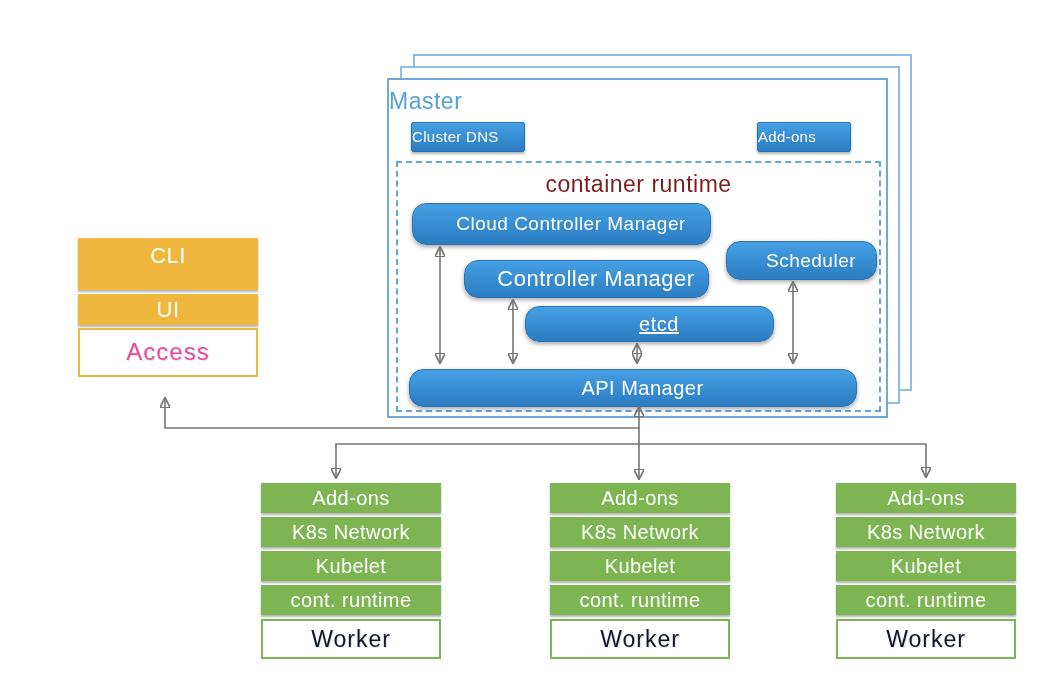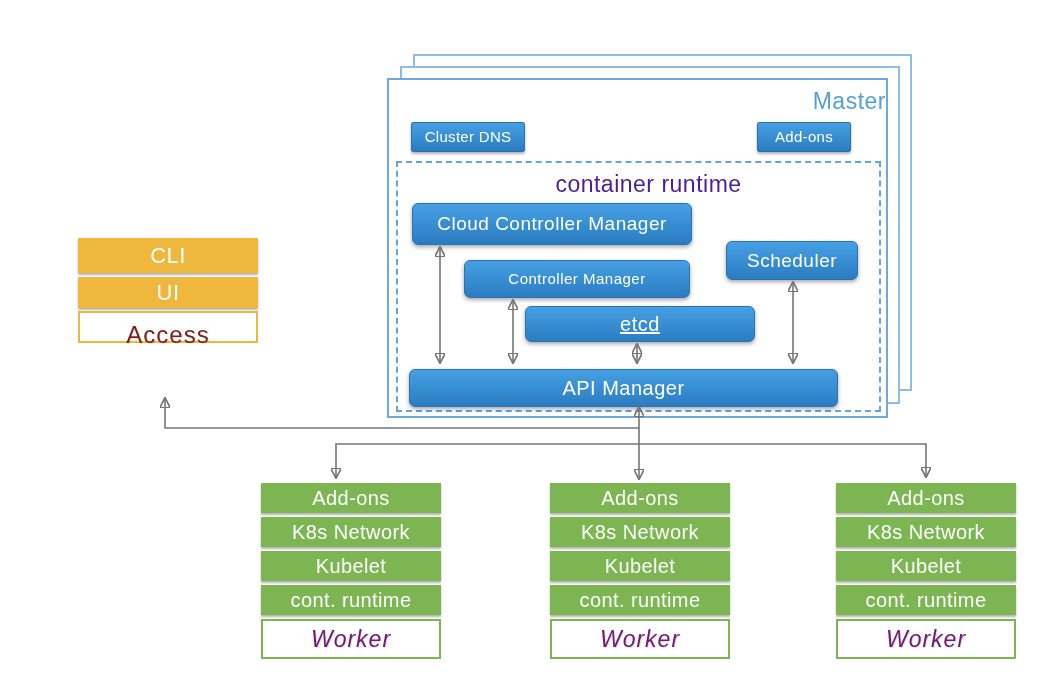--- a/index.html
+++ b/index.html
@@ -9,73 +9,73 @@
   }
   
   .master-back{position:absolute;background:#ffffff;border:2px solid #8fbce4;}
   .back2{left:413px;top:54px;width:495px;height:333px;}
   .back1{left:400px;top:66px;width:496px;height:334px;}
   .master{
     position:absolute;left:387px;top:78px;width:497px;height:336px;
     background:#ffffff;border:2px solid #6fa8dc;
   }
   .master-title{
-    position:absolute;left:0;top:8px;width:100%;text-align:right;
+    position:absolute;left:0;top:8px;width:100%;text-align:left;
     font-size:23px;color:#56a0da;letter-spacing:0.5px;
   }
   .badge{
-    position:absolute;height:28px;line-height:28px;text-align:center;
+    position:absolute;height:28px;line-height:28px;text-align:left;
     color:#ffffff;font-size:15px;letter-spacing:0.3px;
     background:linear-gradient(#46a0e3,#2b7cc1);
     border:1px solid #2a72b5;border-radius:2px;
     box-shadow:0 2px 3px rgba(0,0,0,0.3);
   }
   .badge-dns{left:22px;top:42px;width:112px;}
   .badge-addons{left:368px;top:42px;width:92px;}
   .runtime{
     position:absolute;left:7px;top:81px;width:481px;height:247px;
     border:2px dashed #64a5dc;background:transparent;
   }
   .runtime-title{
-    position:absolute;left:10px;top:8px;width:100%;text-align:center;
-    font-size:23px;color:#4c1d95;letter-spacing:0.5px;
+    position:absolute;left:0;top:8px;width:100%;text-align:center;
+    font-size:23px;color:#7f1d1d;letter-spacing:0.5px;
   }
   .comp{
     position:absolute;color:#ffffff;text-align:center;letter-spacing:0.5px;
     background:linear-gradient(#46a0e3,#2b7cc1);
-    border:1px solid #2a72b5;border-radius:6px;
+    border:1px solid #2a72b5;border-radius:14px;
     box-shadow:0 2px 4px rgba(0,0,0,0.35);
+    padding-left:19px;
   }
   .ccm{left:14px;top:40px;width:278px;height:40px;line-height:40px;font-size:19px;}
-  .cm{left:66px;top:97px;width:224px;height:36px;line-height:36px;font-size:15px;}
+  .cm{left:66px;top:97px;width:224px;height:36px;line-height:36px;font-size:22px;}
   .etcd{left:127px;top:143px;width:228px;height:34px;line-height:34px;font-size:20px;text-decoration:underline;}
   .sched{left:328px;top:78px;width:130px;height:37px;line-height:37px;font-size:19px;}
   .apis{left:11px;top:206px;width:427px;height:36px;line-height:36px;font-size:20px;}
   
   .stack{position:absolute;width:180px;}
   .bar{
     width:100%;text-align:center;color:#ffffff;letter-spacing:0.4px;
     box-shadow:0 2px 2px rgba(0,0,0,0.3);
   }
-  .bar.orange{background:#efb73e;height:35px;line-height:35px;font-size:22px;margin-bottom:4px;}
+  .bar.orange{background:#efb73e;height:52px;line-height:35px;font-size:22px;margin-bottom:4px;}
   .bar.orange.thin{height:31px;line-height:31px;}
   .bar.green{background:#7db553;height:30px;line-height:30px;font-size:20px;margin-bottom:4px;}
   .label-box{
     width:100%;text-align:center;background:#ffffff;box-sizing:border-box;
   }
   .orange-label{
-    border:2px solid #efb73e;height:32px;line-height:43px;margin-top:-1px;
-    color:#7f1d1d;font-size:24px;letter-spacing:1px;
+    border:2px solid #efb73e;height:49px;line-height:43px;margin-top:-1px;
+    color:#ec4899;font-size:24px;letter-spacing:1px;
     text-shadow:1px 1px 1px rgba(0,0,0,0.12);
   }
   .green-label{
     border:2px solid #7db553;height:40px;line-height:36px;
-    color:#701a75;font-size:23px;letter-spacing:1px;
+    color:#0f172a;font-size:23px;letter-spacing:1px;
     text-shadow:1px 1px 1px rgba(0,0,0,0.12);
-    font-style:italic;
   }
   .access-stack{left:78px;top:238px;}
   .worker-1{left:261px;top:483px;}
   .worker-2{left:550px;top:483px;}
   .worker-3{left:836px;top:483px;}
   
   .connectors{
     position:absolute;left:0;top:0;width:1040px;height:690px;
     pointer-events:none;z-index:10;
   }

